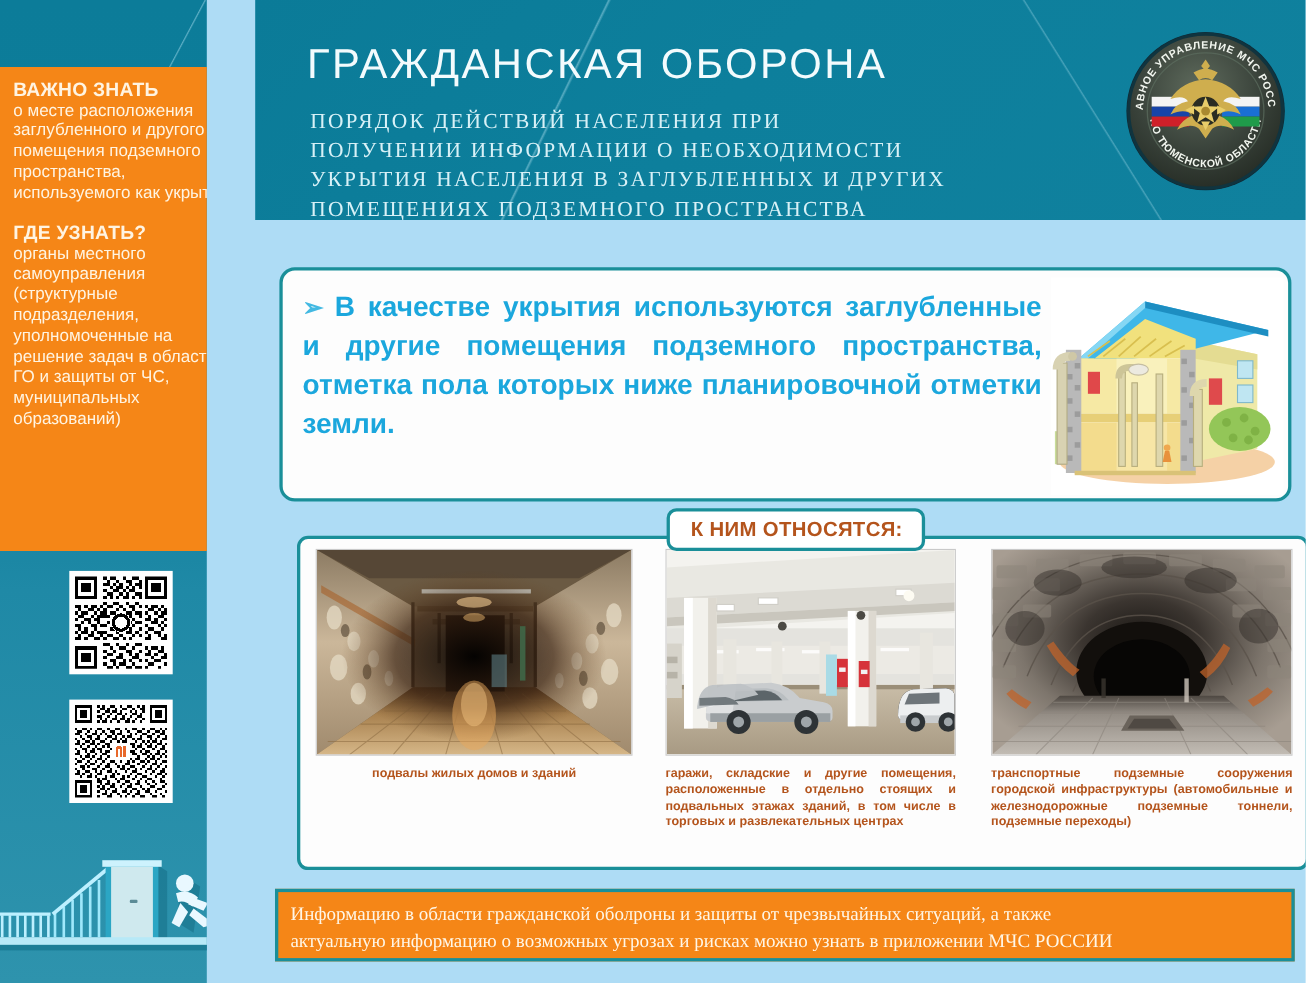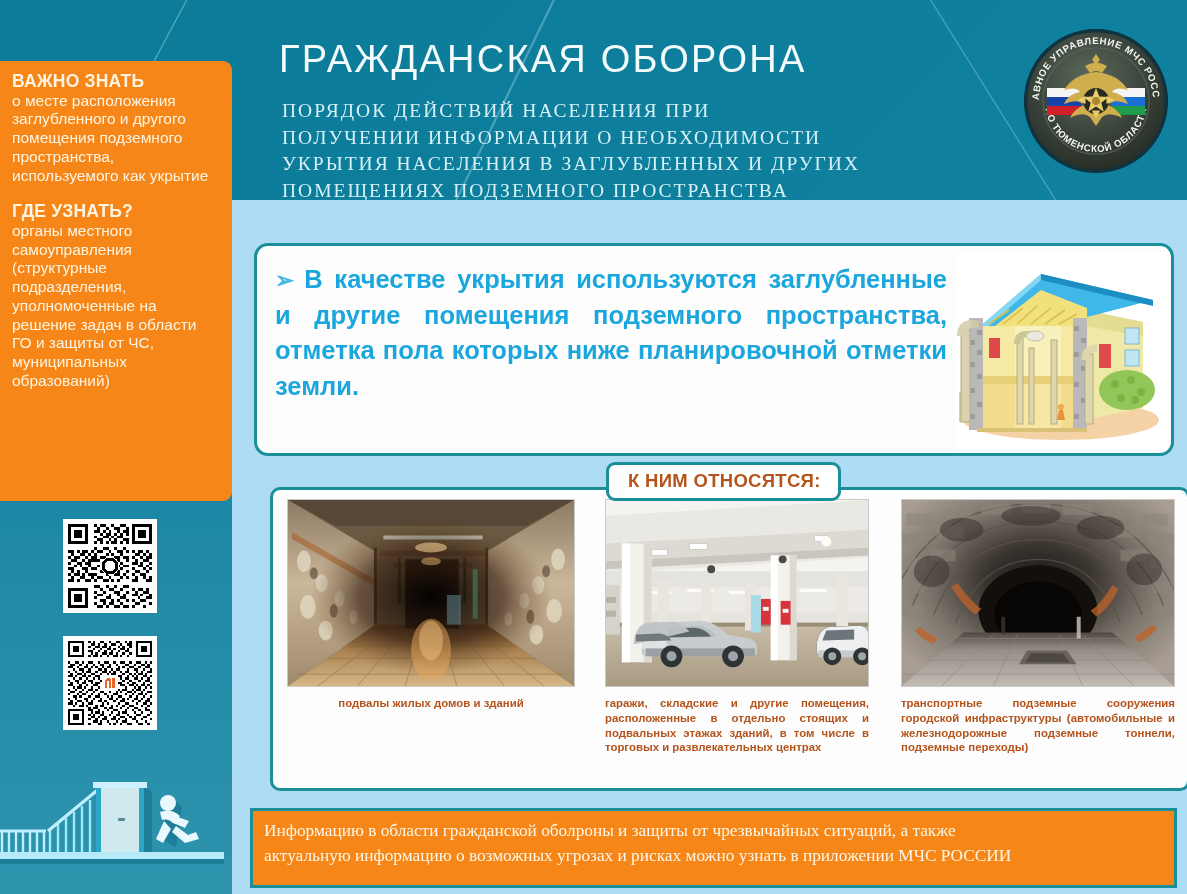--- a/index.html
+++ b/index.html
@@ -10,21 +10,21 @@
   }
   #poster {
     position: relative;
     width: 1187px; height: 894px;
     background: #aedcf5;
   }
 
   
   .left-col {
     position: absolute; left: 0; top: 0;
-    width: 232px; height: 894px;
+    width: 188px; height: 894px;
     background: linear-gradient(180deg,#0c7c99 0%, #0d7e9b 42%, #1f89a6 60%, #2e93ad 100%);
     overflow: hidden;
   }
   .left-col .diag {
     position: absolute; left: -40px; top: -40px;
     width: 340px; height: 300px;
     background: linear-gradient(118deg, rgba(255,255,255,0.0) 49.4%, rgba(190,235,250,0.45) 49.6%, rgba(255,255,255,0.0) 49.9%);
     pointer-events: none;
   }
 
@@ -126,21 +126,21 @@
   .photo-frame svg { display:block; width:100%; height:100%; }
   .cap {
     margin-top: 9px; color: #b4541c; font-size: 11.4px;
     font-weight: bold; line-height: 1.30; text-align: justify;
   }
   .cap.center { text-align: center; }
 
   
   .bottom-bar {
     position: absolute; left: 250px; top: 808px;
-    width: 927px; height: 80px;
+    width: 927px; height: 66px;
     background: #f58617;
     border: 3px solid #1a8f99;
     padding: 7px 10px 0 11px;
   }
   .bottom-bar .bb-line {
     color: #fff6e6; font-size: 17.3px; line-height: 1.45;
     font-family: "Liberation Serif", serif; text-align: justify;
   }
   .bottom-bar .bb-line.l1 { text-align: justify; }
 </style>

